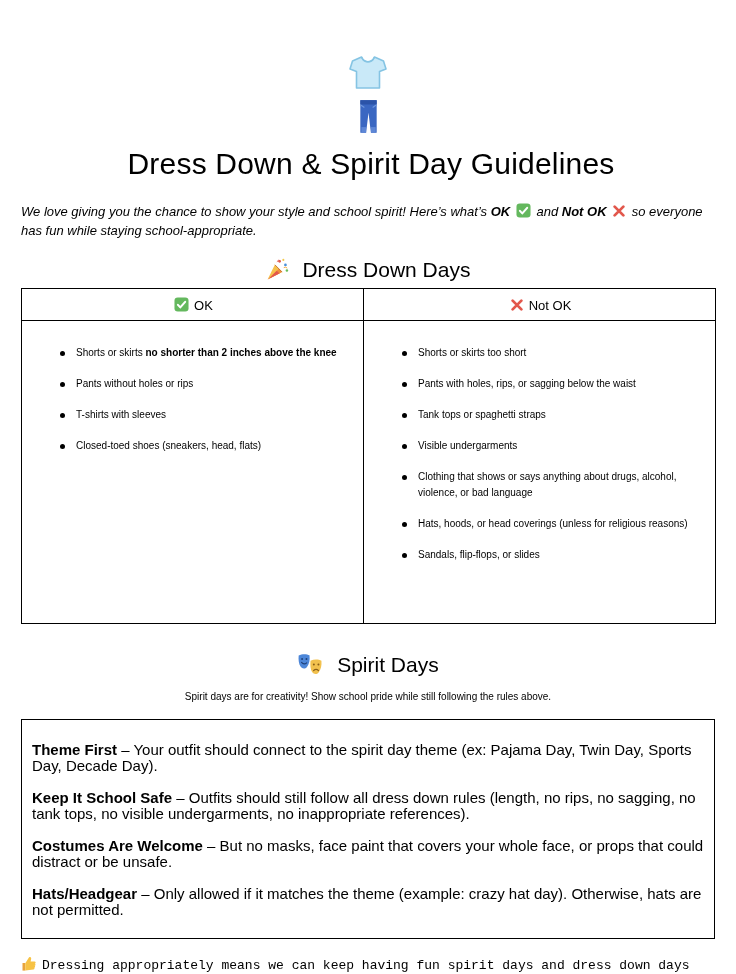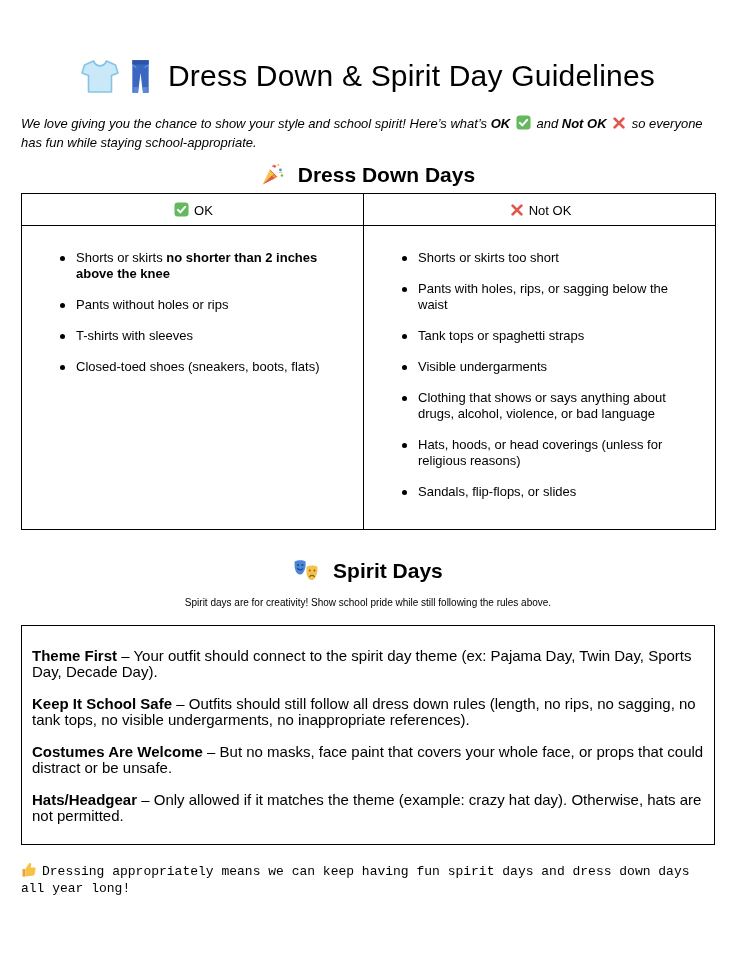--- a/index.html
+++ b/index.html
@@ -5,44 +5,44 @@
   html, body { margin: 0; padding: 0; background: #fff; }
   body {
     width: 736px; height: 974px;
     font-family: "Liberation Sans", sans-serif;
     color: #000;
     -webkit-font-smoothing: antialiased;
   }
   .page { width: 736px; height: 974px; box-sizing: border-box; padding: 0 21px; overflow: hidden; }
 
   
-  .title-row { display: flex; align-items: center; justify-content: center; gap: 9px; padding-top: 55px; }
+  .title-row { display: flex; align-items: center; justify-content: center; gap: 9px; padding-top: 55px; flex-direction: column; }
   .title-row h1 { margin: 0 0 0 6px; font-size: 30px; font-weight: 400; line-height: 42px; letter-spacing: 0.2px; }
   .emoji { display: inline-flex; align-items: center; }
 
   
   .intro { margin: 17px 0 0; font-size: 13px; line-height: 19px; font-style: italic; }
   .inline-icon { display: inline-block; vertical-align: -2px; margin: 0 2px; line-height: 0; }
 
   
   .section-heading {
-    margin: 9px 0 5px; text-align: center;
-    font-size: 21px; font-weight: 700; line-height: 27px;
+    margin: 16px 0 5px; text-align: center;
+    font-size: 21px; font-weight: 400; line-height: 27px;
   }
   .section-heading .h-icon { display: inline-block; vertical-align: -4px; margin-right: 8px; line-height: 0; }
   .section-heading.spirit { margin-top: 27px; }
 
   
   table.rules-table { border-collapse: collapse; width: 694px; table-layout: fixed; margin-top: 2px; }
   table.rules-table th, table.rules-table td { border: 1.4px solid #000; }
   table.rules-table th { font-weight: 400; font-size: 13px; text-align: center; padding: 8px 0 7px; }
   table.rules-table th .inline-icon { margin-right: 5px; }
   table.rules-table td { vertical-align: top; padding: 24px 14px 14px 6px; height: 264px; }
 
-  ul.rule-list { margin: 0; padding: 0 0 0 30px; list-style: none; font-size: 13px; line-height: 16px; }
+  ul.rule-list { margin: 0; padding: 0 0 0 30px; list-style: none; font-size: 10px; line-height: 16px; }
   ul.rule-list li { position: relative; padding-left: 18px; margin-bottom: 15px; }
   ul.rule-list li::before {
     content: ""; position: absolute; left: 2px; top: 5.5px;
     width: 5px; height: 5px; border-radius: 50%; background: #000;
   }
 
   
   .spirit-subtitle { margin: 9px 0 0; text-align: center; font-size: 10px; line-height: 19px; }
   .spirit-box {
     margin-top: 13px; border: 1.4px solid #000;
@@ -129,21 +129,21 @@
               </svg></span><span>Not OK</span></th>
       </tr>
     </thead>
     <tbody>
       <tr>
         <td>
           <ul class="rule-list">
             <li><span>Shorts or skirts </span><b>no shorter than 2 inches above the knee</b></li>
             <li><span>Pants without holes or rips</span></li>
             <li><span>T-shirts with sleeves</span></li>
-            <li><span>Closed-toed shoes (sneakers, boots, flats)</span></li>
+            <li><span>Closed-toed shoes (sneakers, head, flats)</span></li>
           </ul>
         </td>
         <td>
           <ul class="rule-list">
             <li><span>Shorts or skirts too short</span></li>
             <li><span>Pants with holes, rips, or sagging below the waist</span></li>
             <li><span>Tank tops or spaghetti straps</span></li>
             <li><span>Visible undergarments</span></li>
             <li><span>Clothing that shows or says anything about drugs, alcohol, violence, or bad language</span></li>
             <li><span>Hats, hoods, or head coverings (unless for religious reasons)</span></li>

